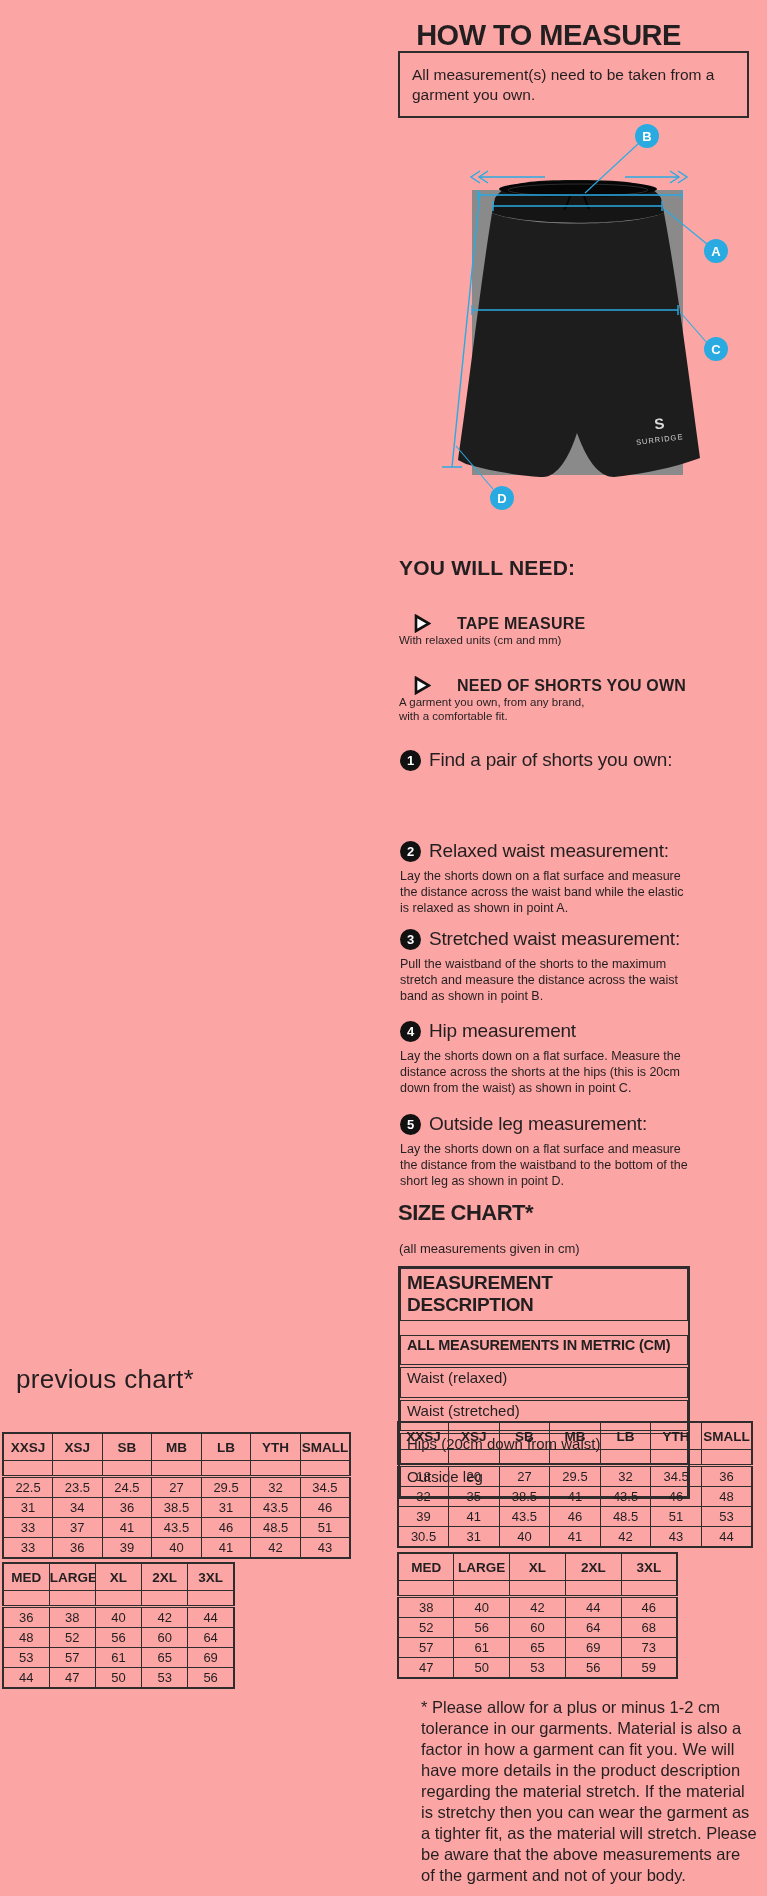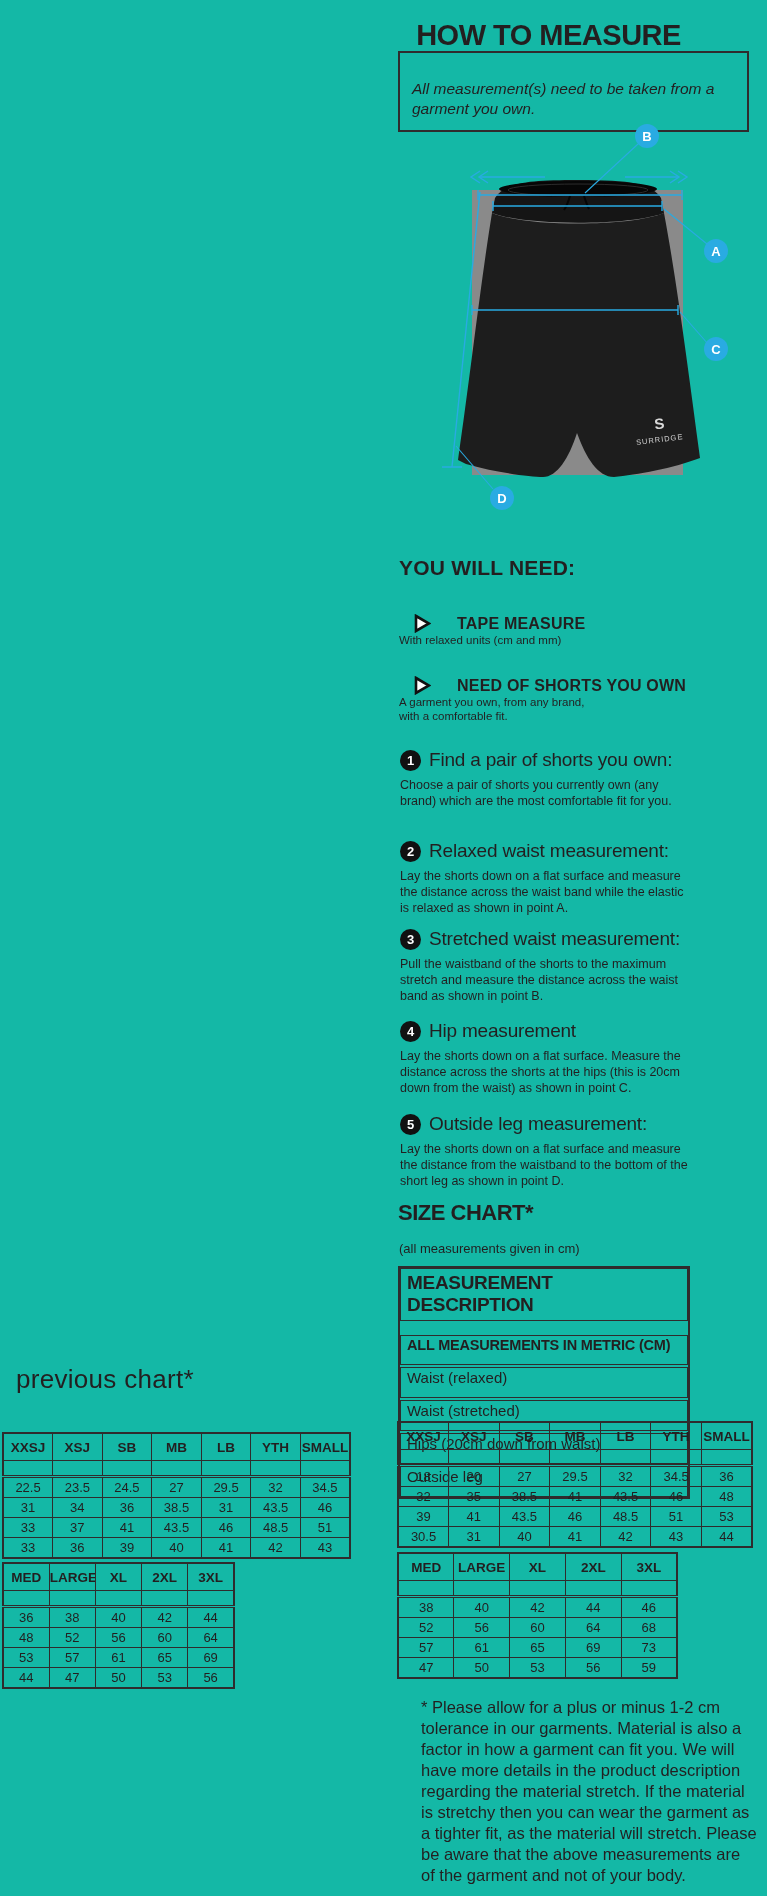--- a/index.html
+++ b/index.html
@@ -1,23 +1,23 @@
 <!DOCTYPE html>
 <html style="--accent: #29ABE2; --photo-bg: #8a8a8a; --shorts: #1d1d1d; --ink: #231f20;"><head>
 <meta charset="utf-8">
 <style>
   html,body{margin:0;padding:0;background:#fff;}
-  .page{position:relative;width:767px;height:1896px;background:#14b8a6;overflow:hidden;
+  .page{position:relative;width:767px;height:1896px;background:#fca5a5;overflow:hidden;
         font-family:"Liberation Sans",sans-serif;color:#231f20;}
   .abs{position:absolute;}
 
   .main-title{left:330px;top:0px;width:437px;text-align:center;
               font-size:29px;font-weight:700;letter-spacing:-0.5px;}
   .notice-box{left:398px;top:51px;width:325px;border:2px solid #2f2c2d;
-              padding:26px 10px 10px 12px;font-size:15.5px;line-height:1.32;font-style:italic;}
+              padding:12px 10px 10px 12px;font-size:15.5px;line-height:1.32;}
 
   .figure{left:330px;top:120px;width:437px;height:400px;}
 
   .ywn-heading{left:399px;top:556px;font-size:21px;font-weight:700;letter-spacing:0.2px;}
 
   .need-item{display:flex;align-items:center;gap:26px;margin-left:15px;}
   .need-title{font-size:16px;font-weight:700;letter-spacing:0.2px;}
   .need-desc{font-size:11.5px;line-height:1.25;white-space:pre-line;}
   .tri-icon{flex:0 0 auto;display:block;}
 
@@ -130,21 +130,20 @@
     </div>
     <div class="need-desc">A garment you own, from any brand,
 with a comfortable fit.</div>
   </div>
 
   <div class="abs" style="left:400px;top:749px;">
     <div class="step-head">
       <span class="step-badge">1</span>
       <span class="step-title">Find a pair of shorts you own:</span>
     </div>
-    <div class="step-body">Choose a pair of shorts you currently own (any brand) which are the most comfortable fit for you.</div>
   </div>
 
   <div class="abs" style="left:400px;top:840px;">
     <div class="step-head">
       <span class="step-badge">2</span>
       <span class="step-title">Relaxed waist measurement:</span>
     </div>
     <div class="step-body">Lay the shorts down on a flat surface and measure the distance across the waist band while the elastic is relaxed as shown in point A.</div>
   </div>
 

